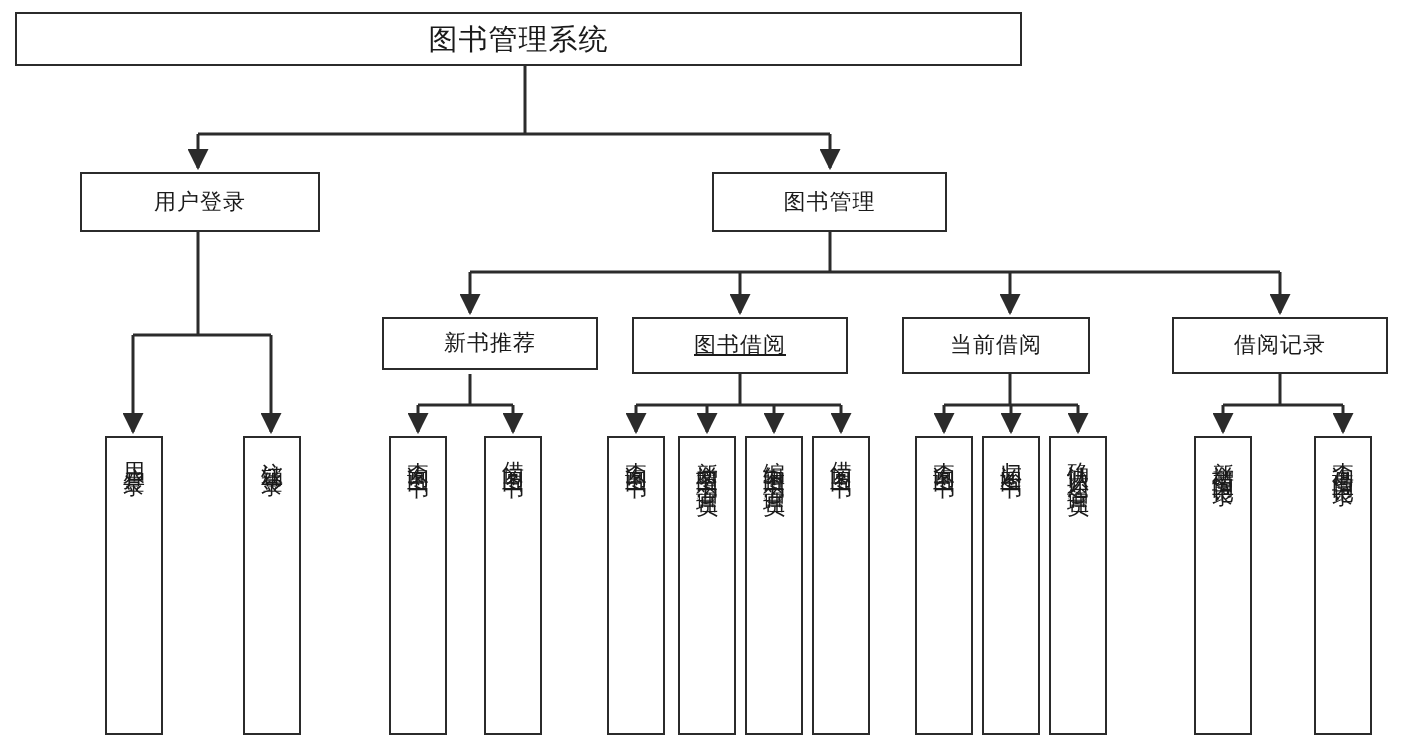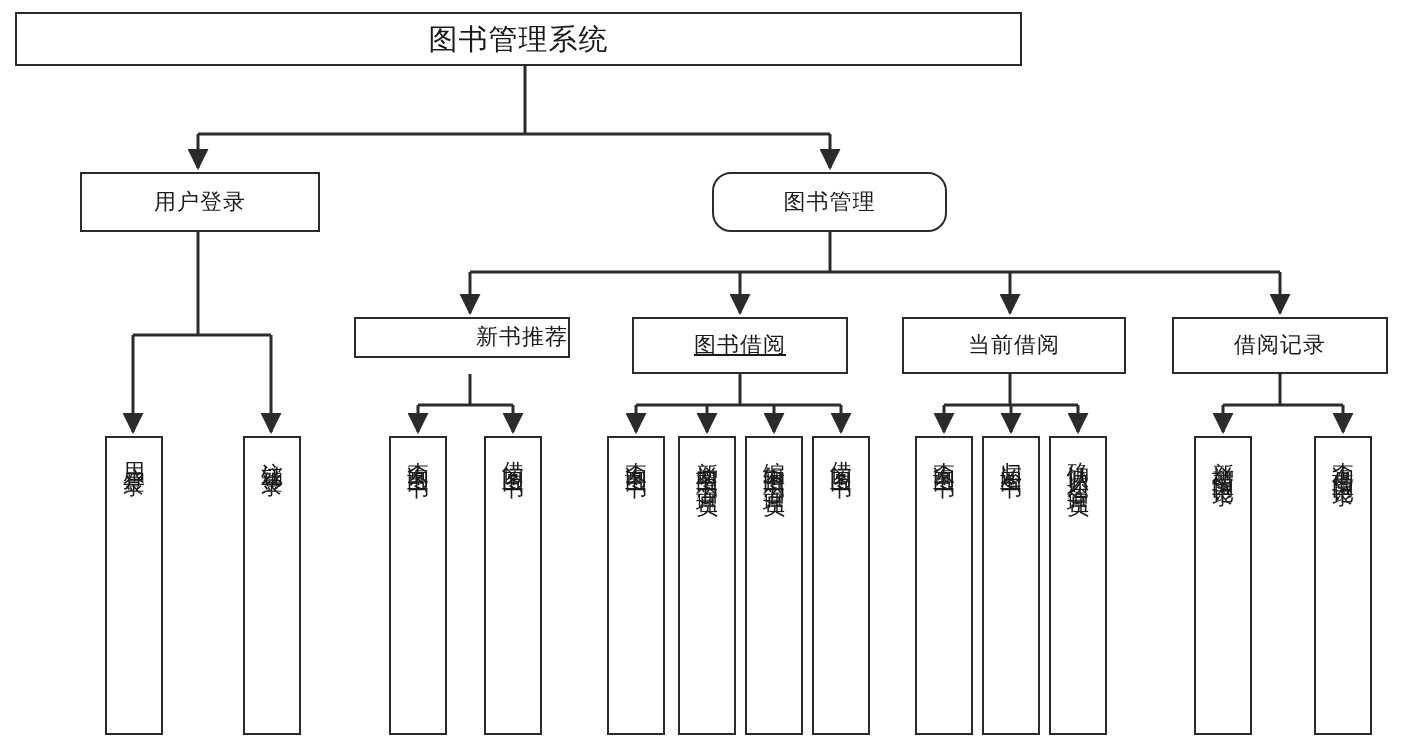--- a/index.html
+++ b/index.html
@@ -132,31 +132,31 @@
     </g>
   </svg>
 
   <div class="node h root" style="left:15px; top:12px; width:1007px; height:54px;">
     <span class="label">图书管理系统</span>
   </div>
 
   <div class="node h" style="left:80px; top:172px; width:240px; height:60px;">
     <span class="label">用户登录</span>
   </div>
-  <div class="node h" style="left:712px; top:172px; width:235px; height:60px;border-radius:19px;">
+  <div class="node h" style="left:712px; top:172px; width:235px; height:60px;">
     <span class="label">图书管理</span>
   </div>
 
-  <div class="node h" style="left:354px; top:317px; width:216px; height:41px;justify-content:flex-end;">
+  <div class="node h" style="left:382px; top:317px; width:216px; height:53px;">
     <span class="label">新书推荐</span>
   </div>
   <div class="node h" style="left:632px; top:317px; width:216px; height:57px;text-decoration:underline;">
     <span class="label">图书借阅</span>
   </div>
-  <div class="node h" style="left:902px; top:317px; width:224px; height:57px;">
+  <div class="node h" style="left:902px; top:317px; width:188px; height:57px;">
     <span class="label">当前借阅</span>
   </div>
   <div class="node h" style="left:1172px; top:317px; width:216px; height:57px;">
     <span class="label">借阅记录</span>
   </div>
 
   <div class="node v" style="left:105px; top:436px; width:58px; height:299px;">
     <span class="label">用户登录</span>
   </div>
   <div class="node v" style="left:243px; top:436px; width:58px; height:299px;">

